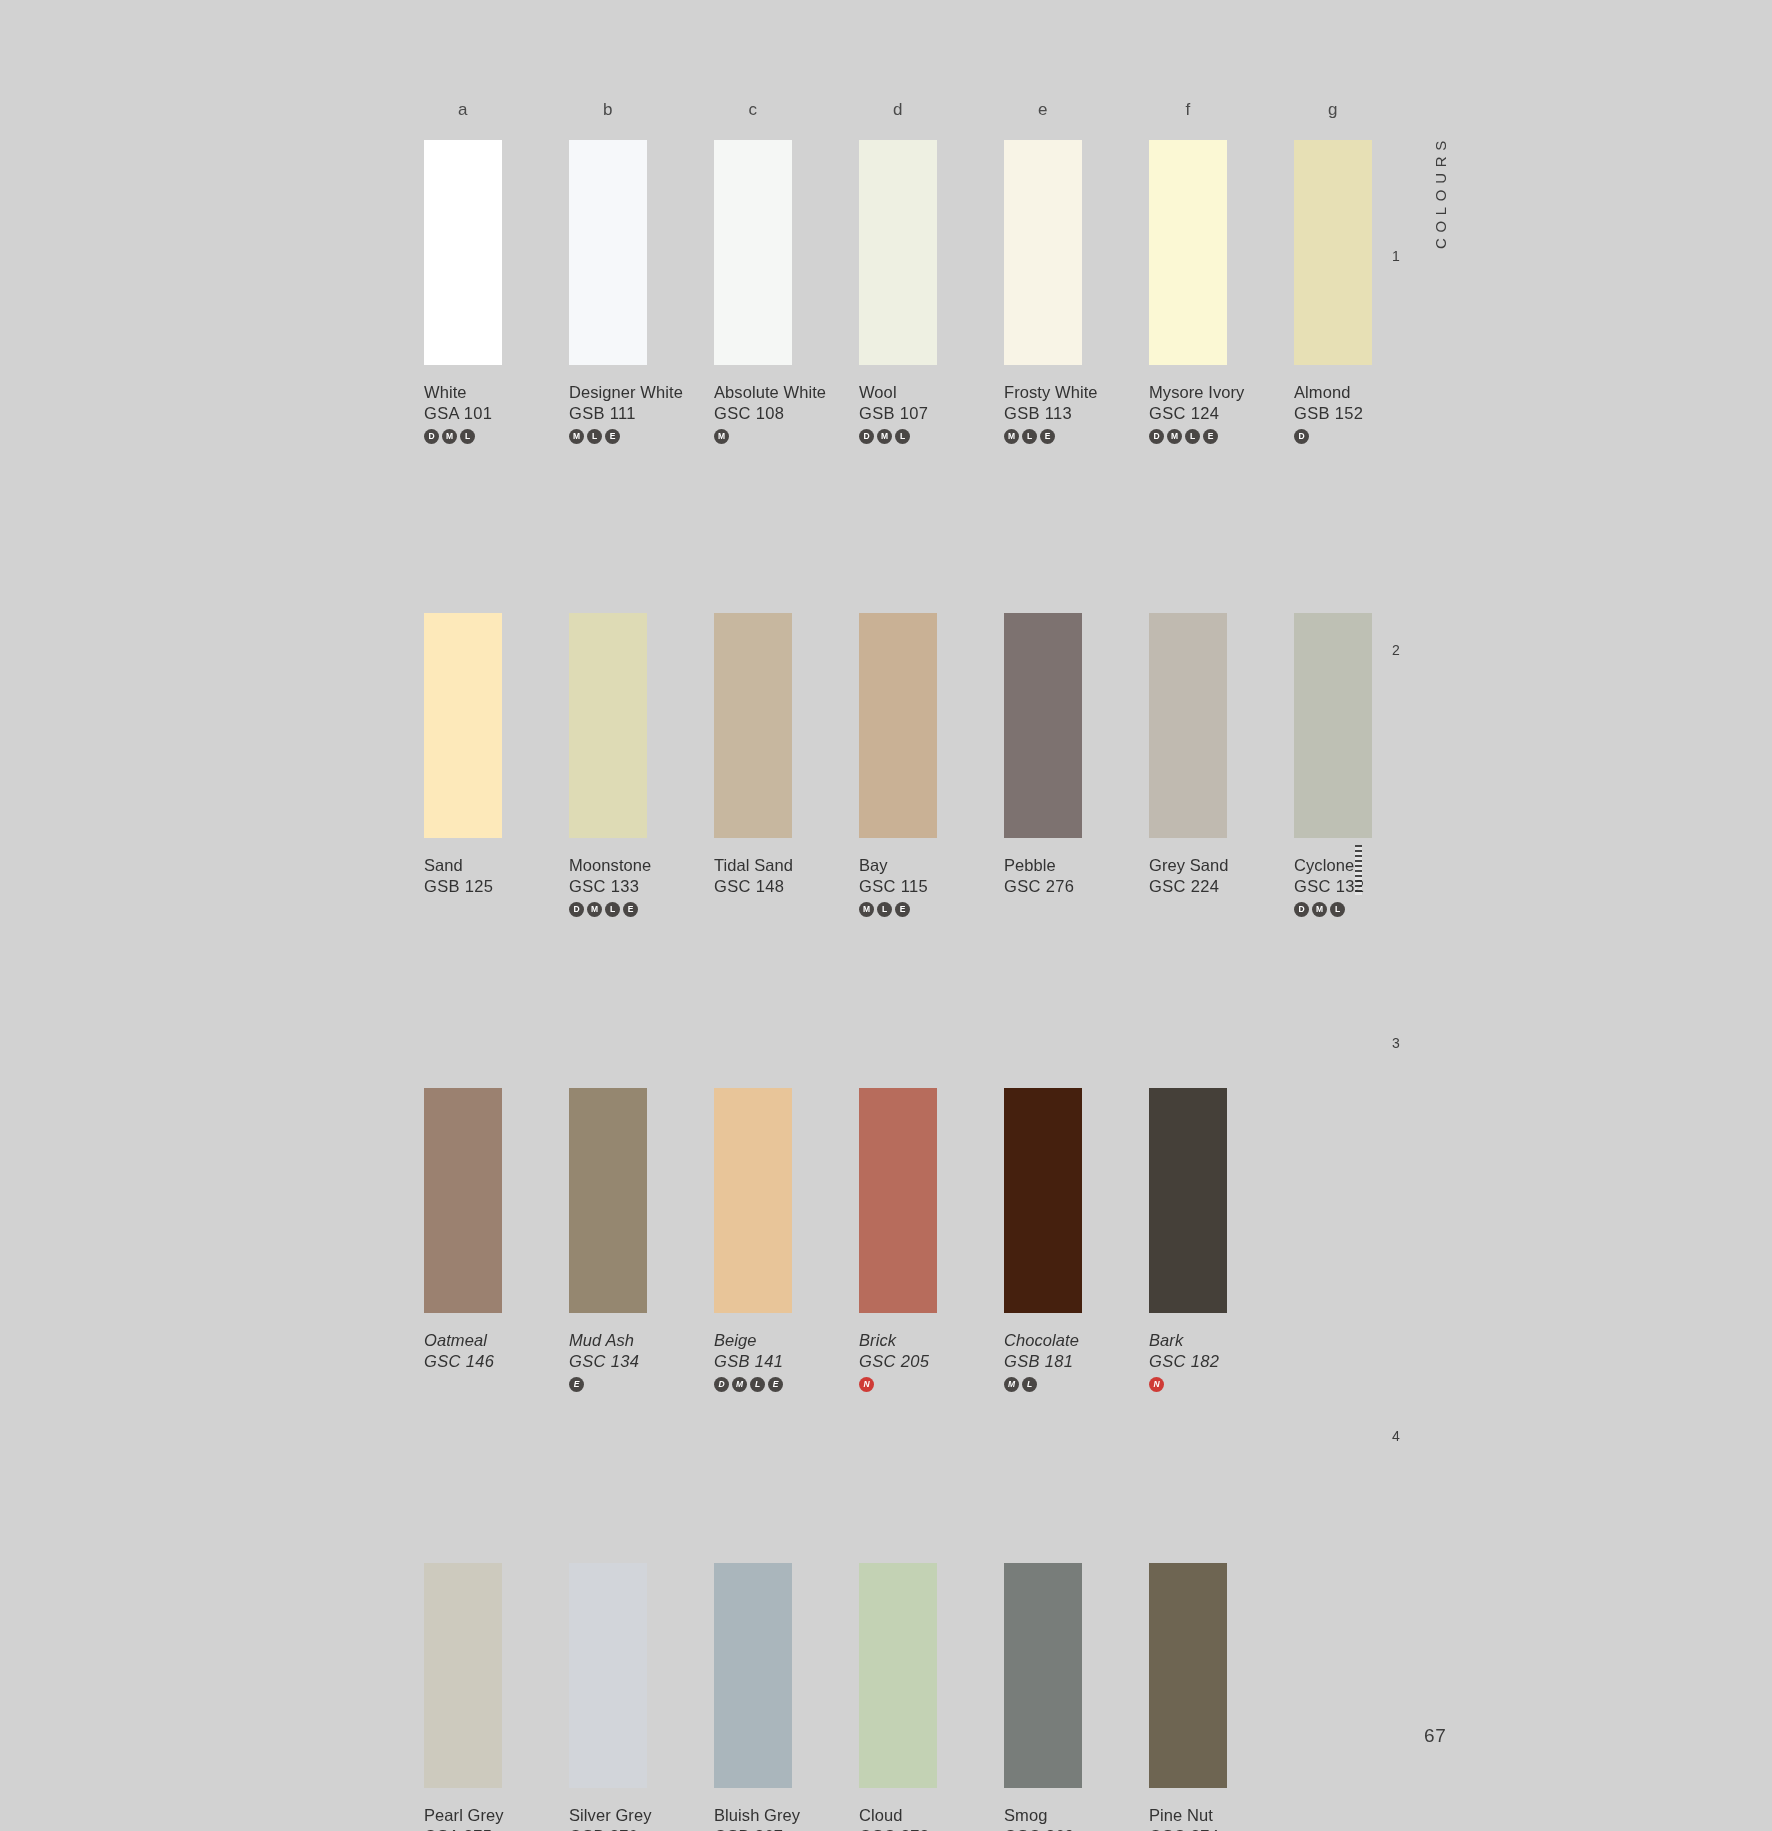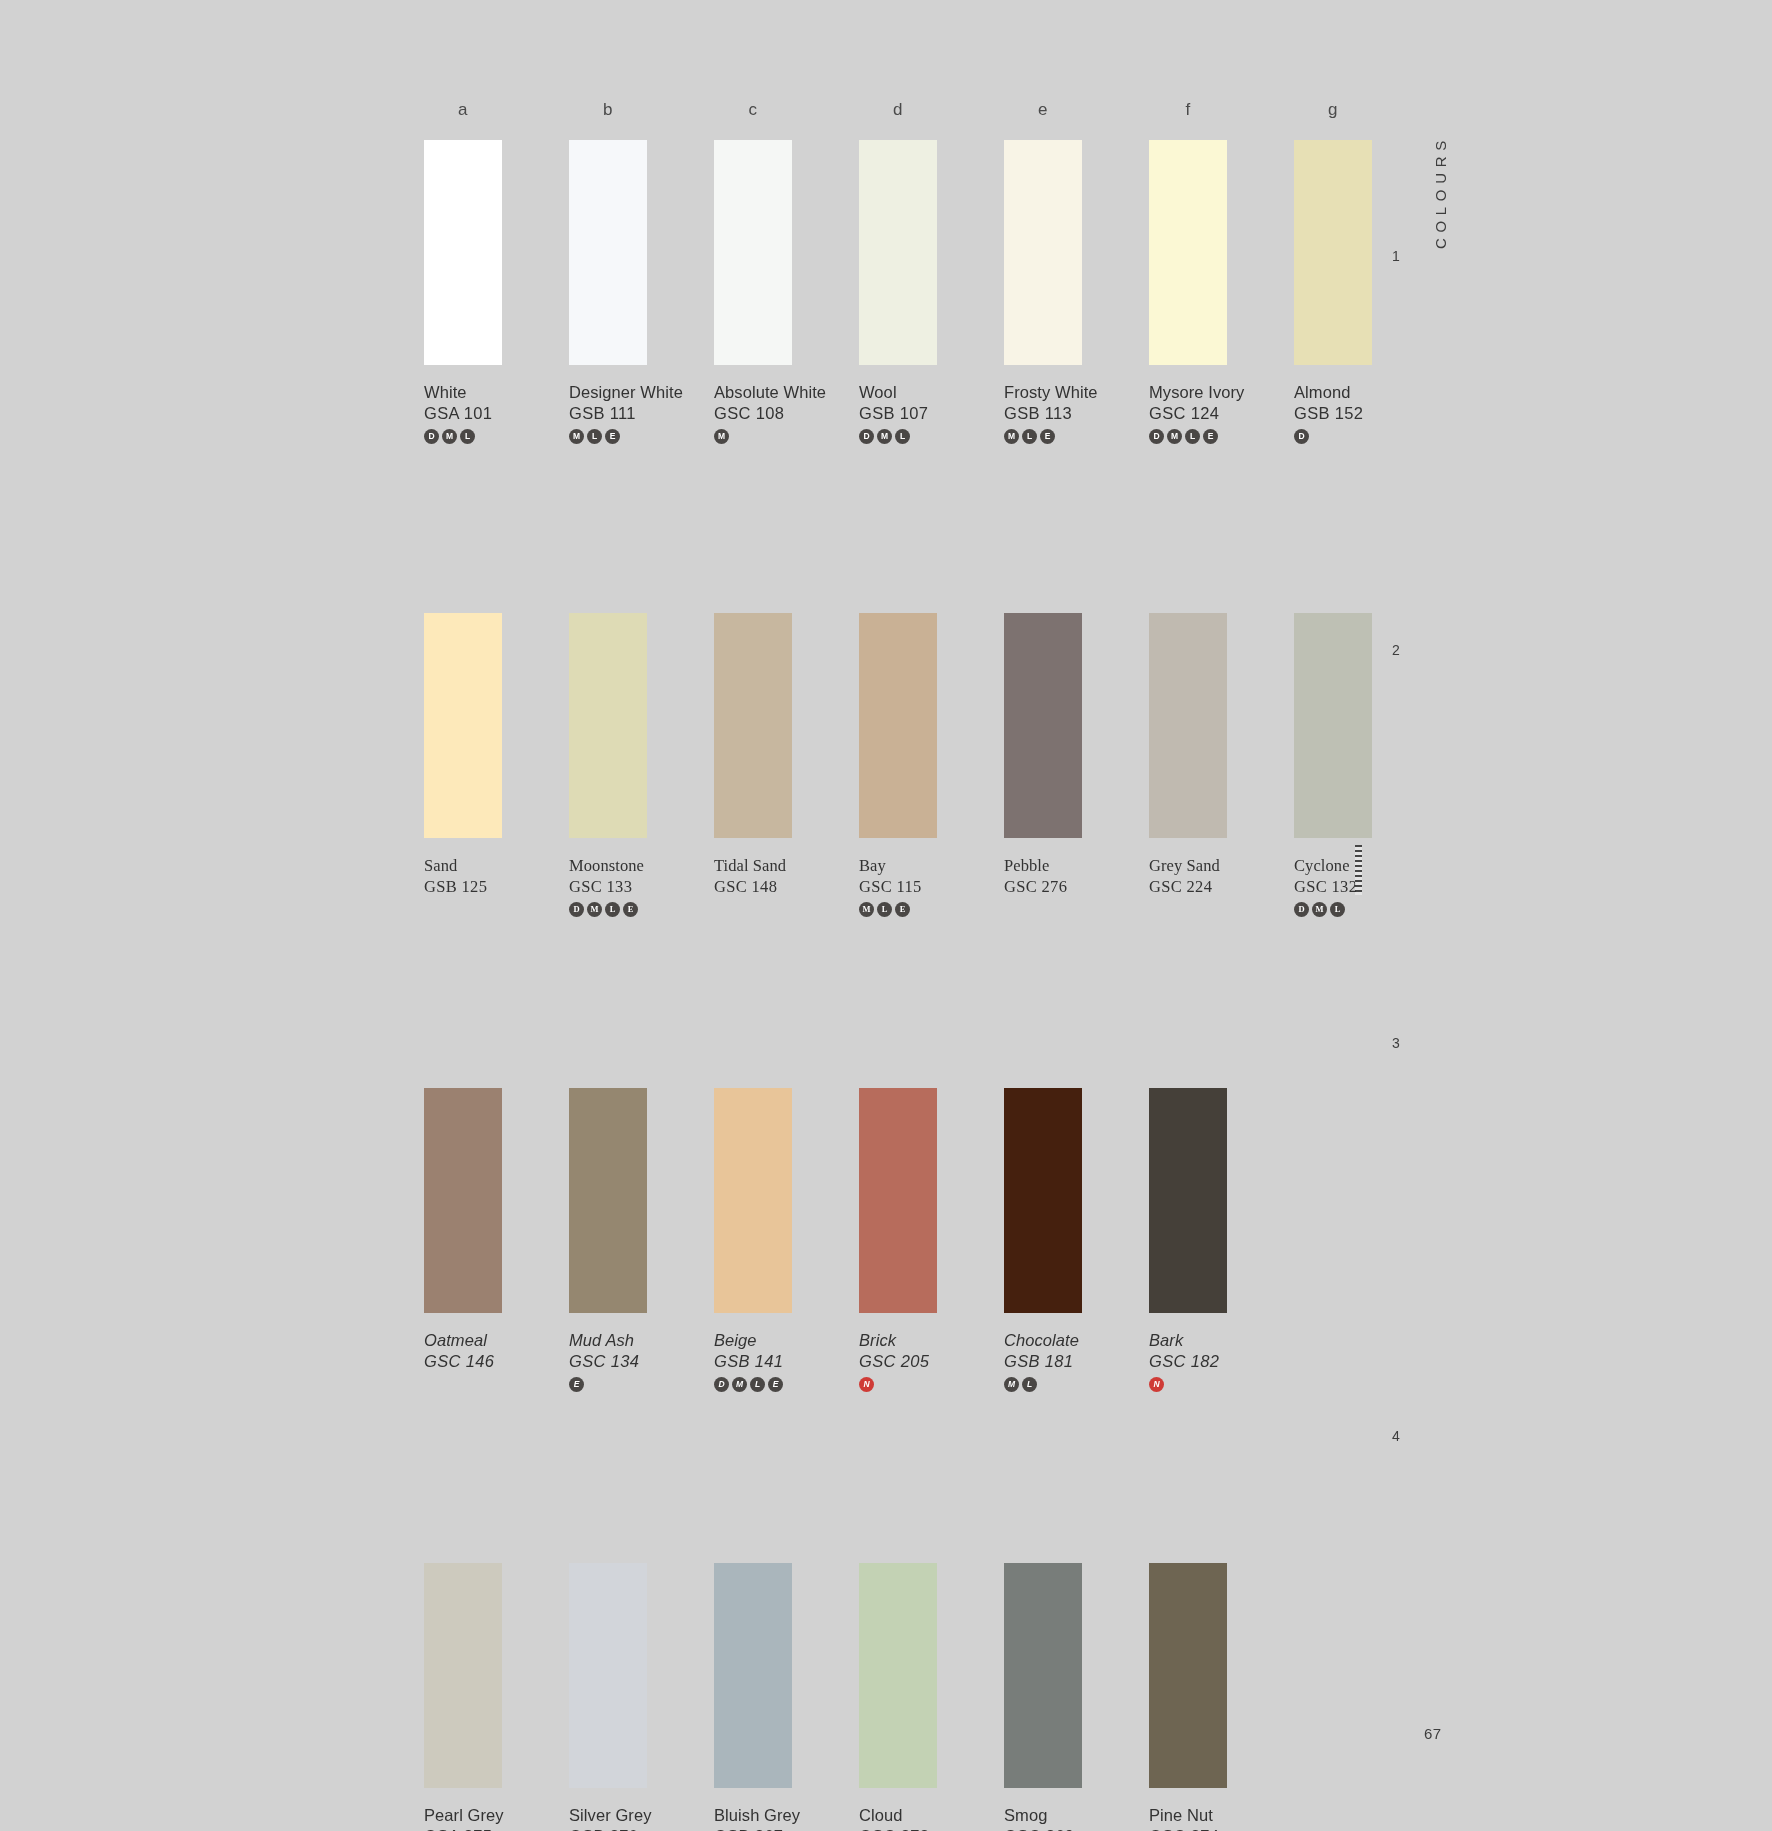--- a/index.html
+++ b/index.html
@@ -46,21 +46,21 @@
   }
 
   .row {
     display: grid;
     grid-template-columns: repeat(7, 145px);
     column-gap: 0px;
     position: relative;
     margin-bottom: 0;
   }
   .row-1 { margin-top: 4px; }
-  .row-2 { margin-top: 168px; font-family: Liberation Serif, serif; }
+  .row-2 { margin-top: 168px; }
   .row-3 { margin-top: 170px; font-style: italic; }
   .row-4 { margin-top: 170px; }
 
   .cell {
     width: 157px;
   }
 
   .swatch {
     width: 78px;
     height: 225px;
@@ -130,21 +130,21 @@
   }
   .row-num-1 { top: 248px; }
   .row-num-2 { top: 642px; }
   .row-num-3 { top: 1035px; }
   .row-num-4 { top: 1428px; }
 
   .page-number {
     position: absolute;
     left: 1424px;
     top: 1725px;
-    font-size: 15px;
+    font-size: 19px;
     color: #3d3d3d;
     letter-spacing: 0.03em;
   }
 
   .artifact {
     position: absolute;
     left: 1355px;
     top: 845px;
     width: 7px;
     height: 50px;

